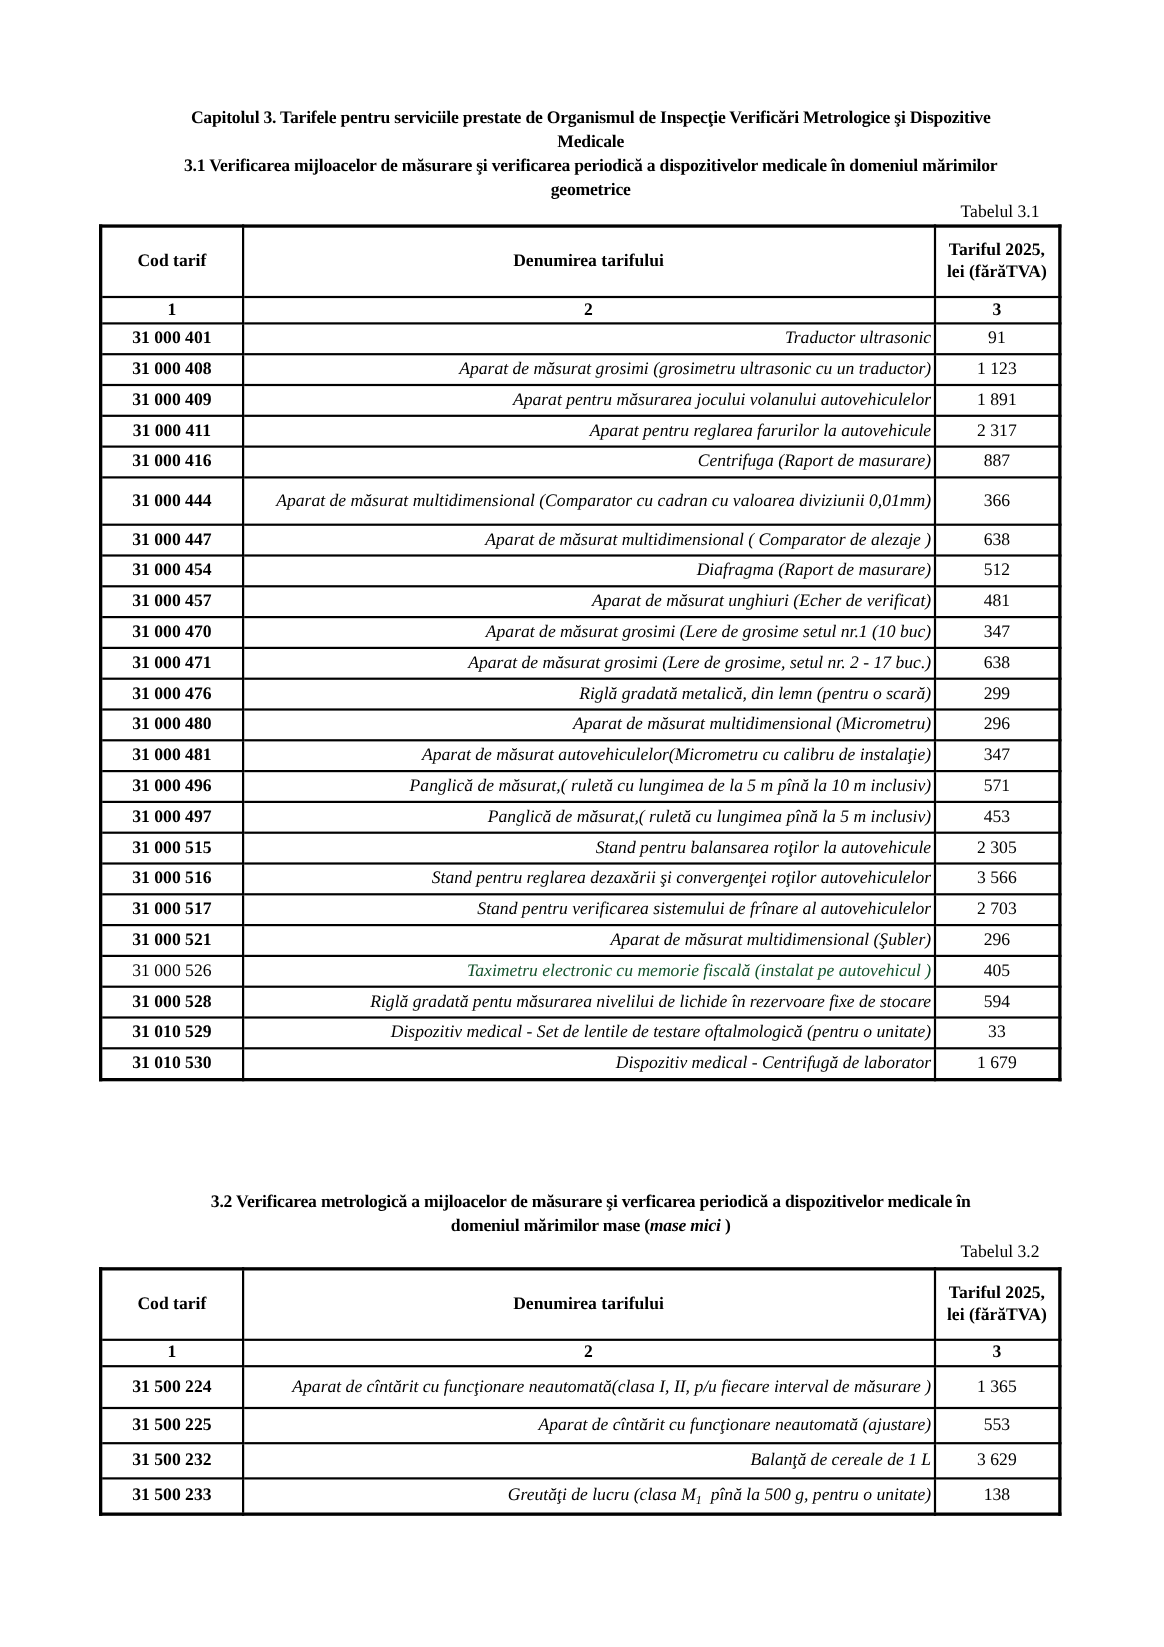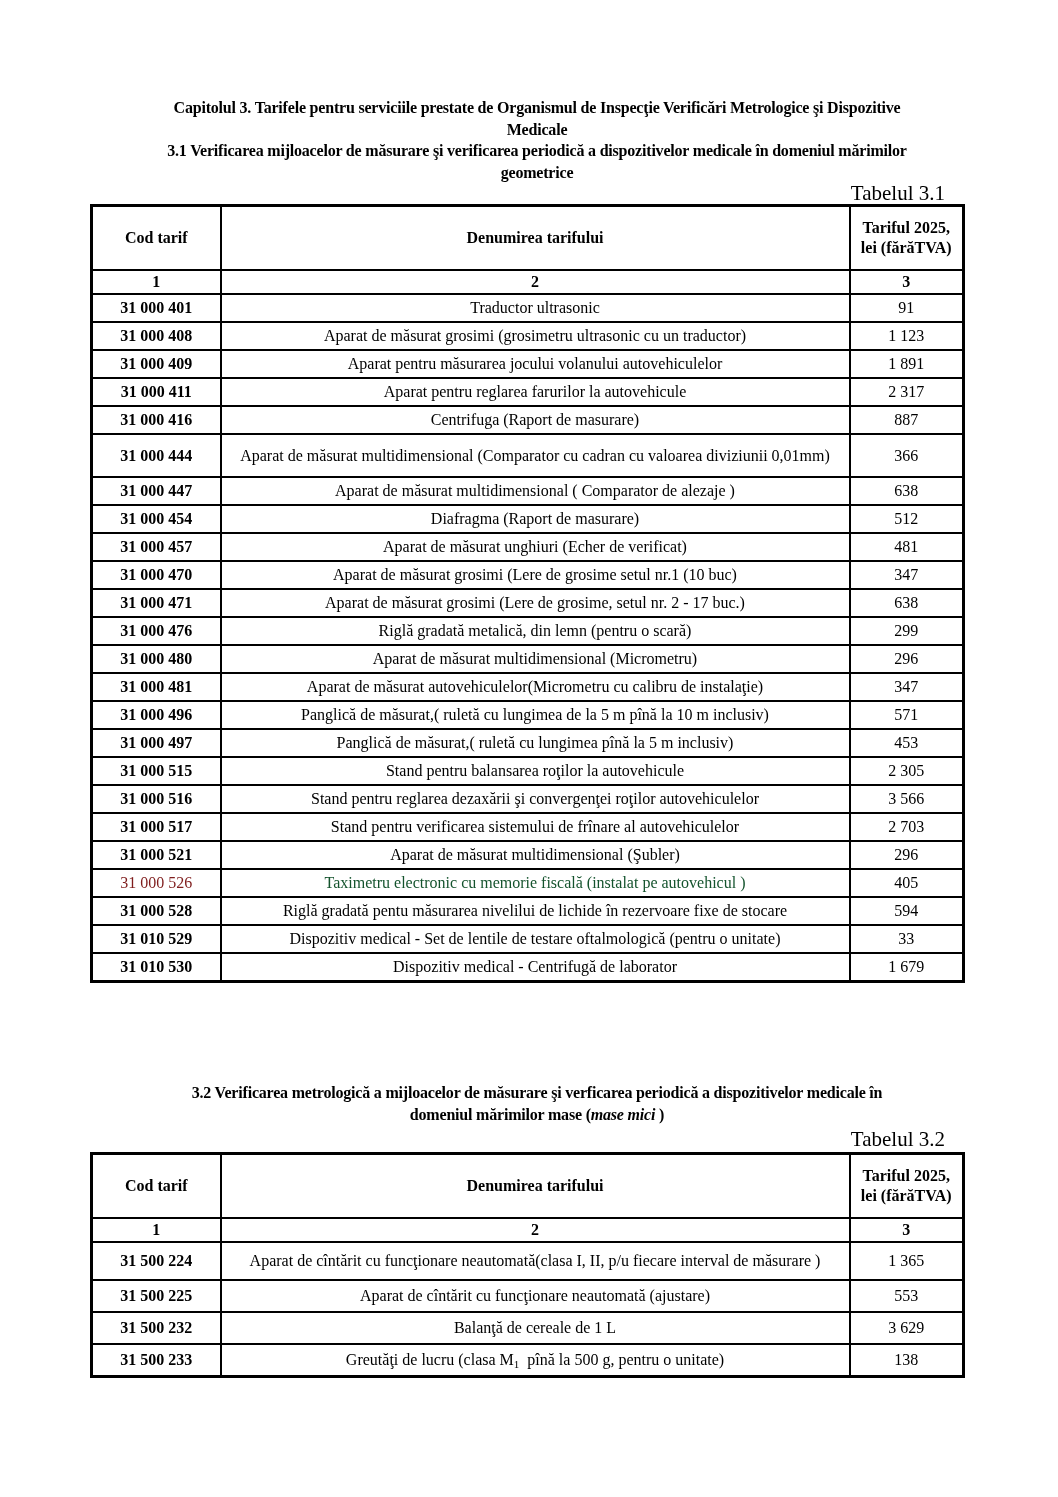--- a/index.html
+++ b/index.html
@@ -6,44 +6,44 @@
   body {
     width: 1058px; height: 1497px; position: relative; overflow: hidden;
     font-family: "Liberation Serif", "DejaVu Serif", serif; color: #000;
   }
   .heading {
     position: absolute; left: 101px; width: 872px; text-align: center;
     font-weight: bold; font-size: 16px; line-height: 21.5px; letter-spacing: -0.2px;
   }
   .heading i { font-style: italic; }
   .tabelul {
-    position: absolute; right: 113px; font-size: 21px; line-height: 20px;
+    position: absolute; right: 113px; font-size: 16px; line-height: 20px;
   }
   table.tariff {
     position: absolute; left: 90px; width: 872px;
     border-collapse: collapse; table-layout: fixed;
     border: 3px solid #000;
   }
   table.tariff col.c1 { width: 129px; }
   table.tariff col.c2 { width: 629px; }
   table.tariff col.c3 { width: 114px; }
   table.tariff th, table.tariff td {
     border: 2.5px solid #000; padding: 0 2px; font-size: 16px; line-height: 18px;
   }
   table.tariff th { font-weight: bold; text-align: center; }
   table.tariff tr.hdr th { height: 62px; }
   table.tariff tr.hdr th.c3h { line-height: 20px; padding: 0 1px; }
   table.tariff tr.num th { height: 22px; }
   table.tariff td.code { text-align: center; font-weight: bold; }
-  table.tariff td.name { text-align: center; }
+  table.tariff td.name { text-align: right; font-style: italic; }
   table.tariff td.price { text-align: center; }
   table.tariff tr.row td { height: 26px; }
   table.tariff tr.row.tall td { height: 41px; }
   table.tariff tr.row.gray td { color: #14532d; font-family: "Liberation Serif", serif; }
-  table.tariff tr.row.gray td.code { font-weight: normal; color: #7f1d1d; }
+  table.tariff tr.row.gray td.code { font-weight: normal; color: #000000; }
   table.tariff tr.row.gray td.name { border-top: 1.5px solid #555; border-bottom: 1.5px solid #555; }
   table.tariff tr.row.gray td.price { color: #000; }
   sub { font-size: 11px; vertical-align: -3px; line-height: 0; }
   #t1 { top: 204px; }
   #t2 { top: 1152px; }
   #t2 tr.row td { height: 30px; }
   #t2 tr.row.first td { height: 36px; }
 </style>
 </head>
 <body>

